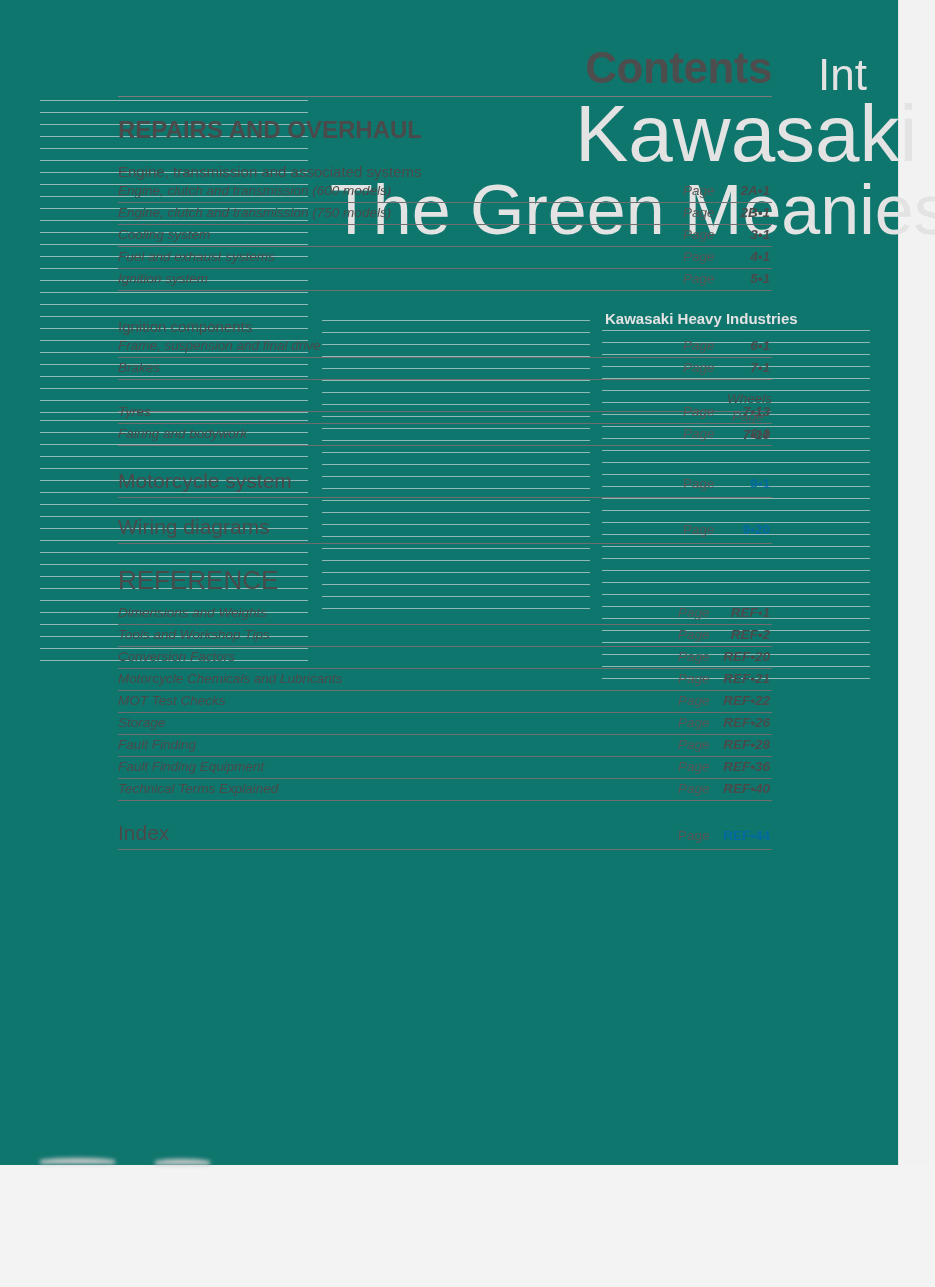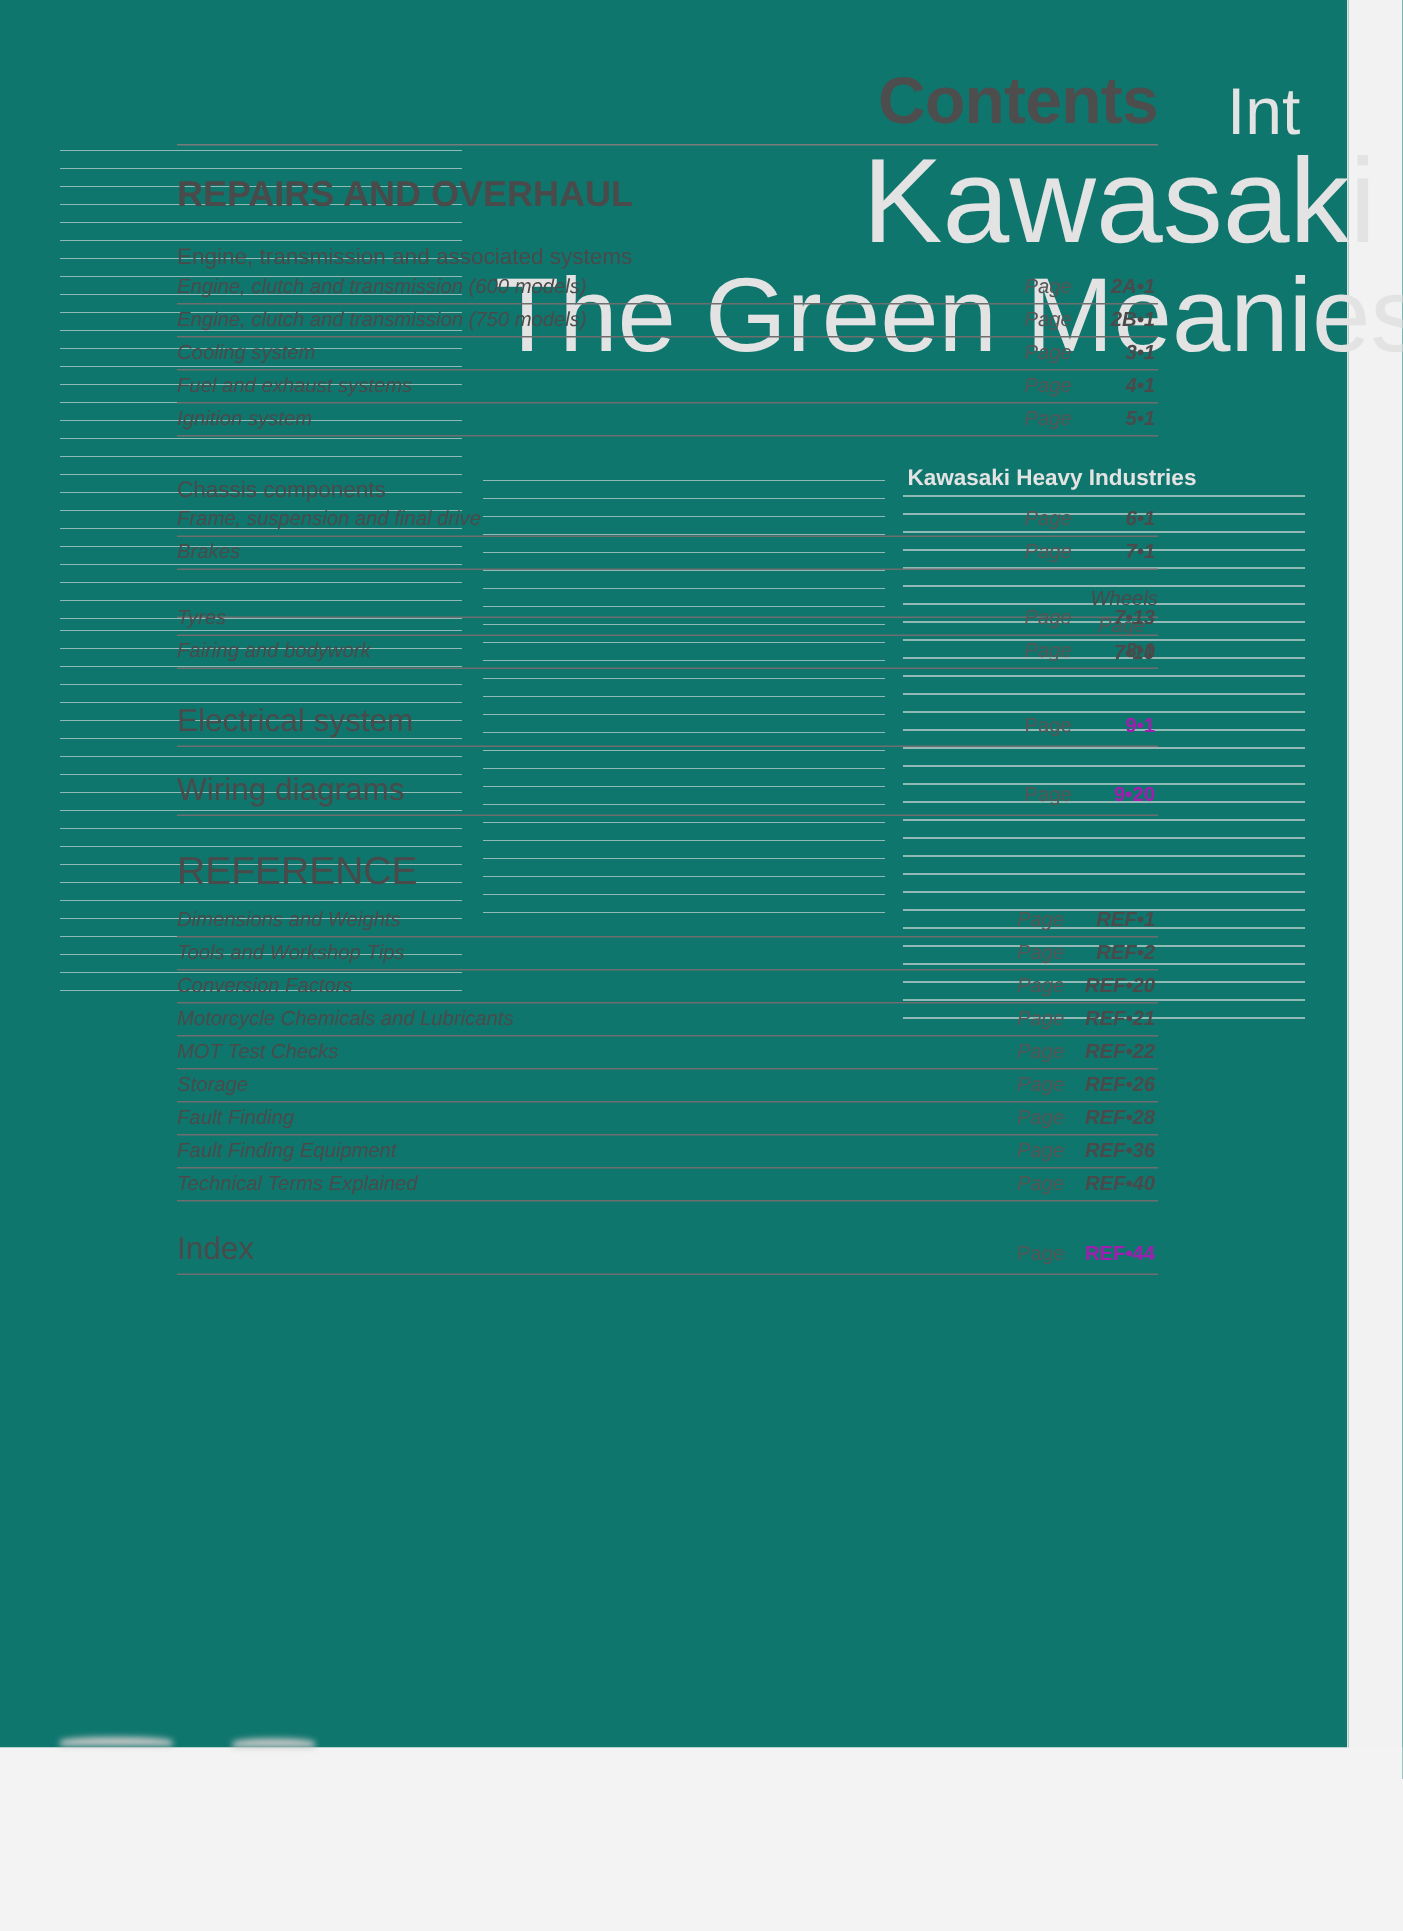--- a/index.html
+++ b/index.html
@@ -151,21 +151,21 @@
       width: 40px;
       font-size: 13.5px;
       color: #555;
       line-height: 18px;
     }
     .heading-row .page-num {
       width: 47px;
       text-align: right;
       font-size: 13.5px;
       font-weight: bold;
-      color: #a21caf;
+      color: #0369a1;
       line-height: 18px;
       padding-right: 2px;
     }
     .heading-row.ref .page-num { width: 52px; }
   </style>
 </head>
 <body>
 
 <div class="scan-page">
 
@@ -209,21 +209,21 @@
     <span class="label">Fuel and exhaust systems</span>
     <span class="page-word">Page</span>
     <span class="page-num">4•1</span>
   </div>
   <div class="row thick" style="top:229px;">
     <span class="label">Ignition system</span>
     <span class="page-word">Page</span>
     <span class="page-num">5•1</span>
   </div>
 
-  <div class="group-title" style="top:275px;">Chassis components</div>
+  <div class="group-title" style="top:275px;">Ignition components</div>
 
   <div class="row" style="top:296px;">
     <span class="label">Frame, suspension and final drive</span>
     <span class="page-word">Page</span>
     <span class="page-num">6•1</span>
   </div>
   <div class="row" style="top:318px;">
     <span class="label">Brakes</span>
     <span class="page-word">Page</span>
     <span class="page-num">7•1</span>
@@ -238,21 +238,21 @@
     <span class="page-word">Page</span>
     <span class="page-num">7•13</span>
   </div>
   <div class="row thick" style="top:384px;">
     <span class="label">Fairing and bodywork</span>
     <span class="page-word">Page</span>
     <span class="page-num">8•1</span>
   </div>
 
   <div class="heading-row" style="top:424px; height:34px;">
-    <span class="label">Electrical system</span>
+    <span class="label">Motorcycle system</span>
     <span class="page-word">Page</span>
     <span class="page-num">9•1</span>
   </div>
 
   <div class="heading-row" style="top:470px; height:34px;">
     <span class="label">Wiring diagrams</span>
     <span class="page-word">Page</span>
     <span class="page-num">9•20</span>
   </div>
 

